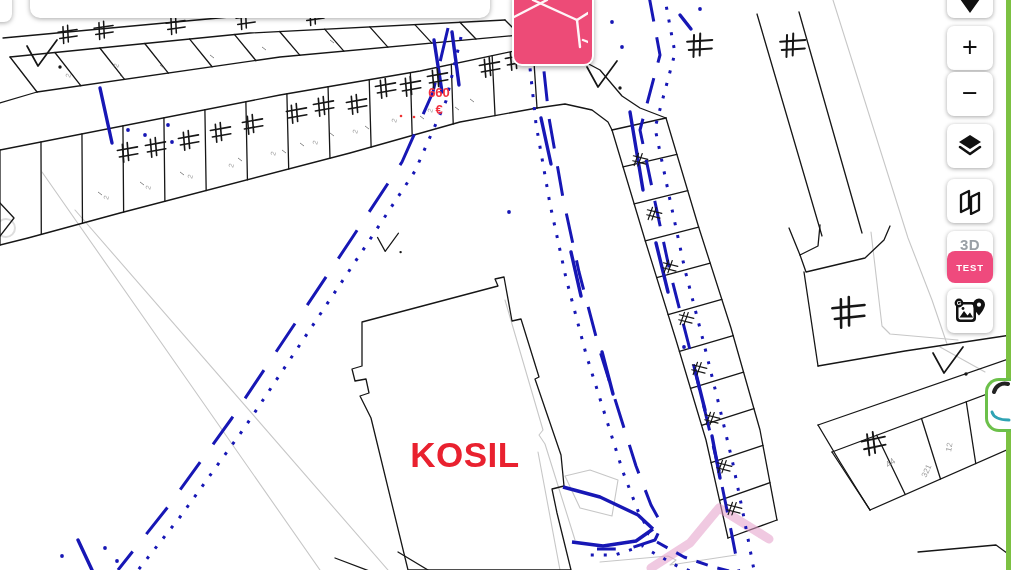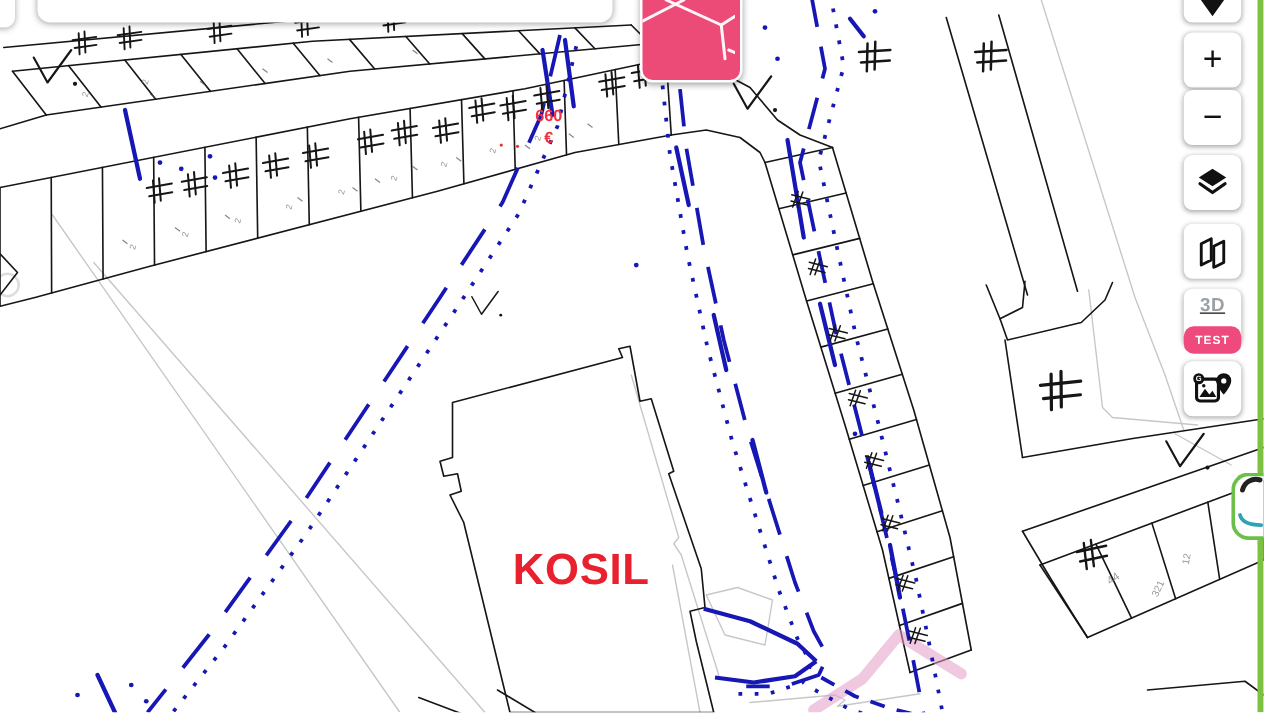--- a/index.html
+++ b/index.html
@@ -11,21 +11,21 @@
   .lg{stroke:#c7c7c7;fill:none;stroke-width:1.1;stroke-linecap:round;stroke-linejoin:round}
   .lb{fill:none;stroke-linecap:butt;stroke-linejoin:round}
   
   .panel{position:absolute;background:#fff;box-shadow:0 1px 5px rgba(0,0,0,.35);border-radius:10px;z-index:5;}
   .mbtn{position:absolute;left:947px;width:46px;background:#fff;border-radius:7px;
         box-shadow:0 1px 4px rgba(0,0,0,.35);display:flex;align-items:center;justify-content:center;
         cursor:pointer;z-index:6;color:#111;}
   .zoomglyph{font-size:27px;font-weight:400;line-height:1;margin-top:-2px;}
   #btn-3d{flex-direction:column;justify-content:flex-start;text-decoration:underline;}
   #threed-label{font-size:15px;font-weight:bold;color:#9aa0a6;margin-top:5px;letter-spacing:.5px;}
-  #test-badge{position:absolute;left:0;bottom:-6px;width:46px;height:22px;border-radius:8px;
+  #test-badge{position:absolute;left:0;bottom:-6px;width:46px;height:32px;border-radius:8px;
               background:#ef4a7d;color:#fff;font-size:9.5px;font-weight:bold;letter-spacing:.8px;
               display:flex;align-items:center;justify-content:center;}
   #minimap-btn{position:absolute;left:512px;top:-12px;width:78px;height:74px;border-radius:10px;
                background:#ed4b77;border:2px solid #fff;box-shadow:0 2px 5px rgba(0,0,0,.35);
                z-index:5;cursor:pointer;}
   #green-edge{position:absolute;left:1006px;top:0;width:5px;height:570px;background:#7cc142;z-index:4;}
   #side-widget{position:absolute;left:985px;top:378px;width:26px;height:48px;background:#fff;
                border:3px solid #6cc04a;border-right:none;border-radius:14px 0 0 14px;z-index:5;cursor:pointer;}
 </style>
 </head>

